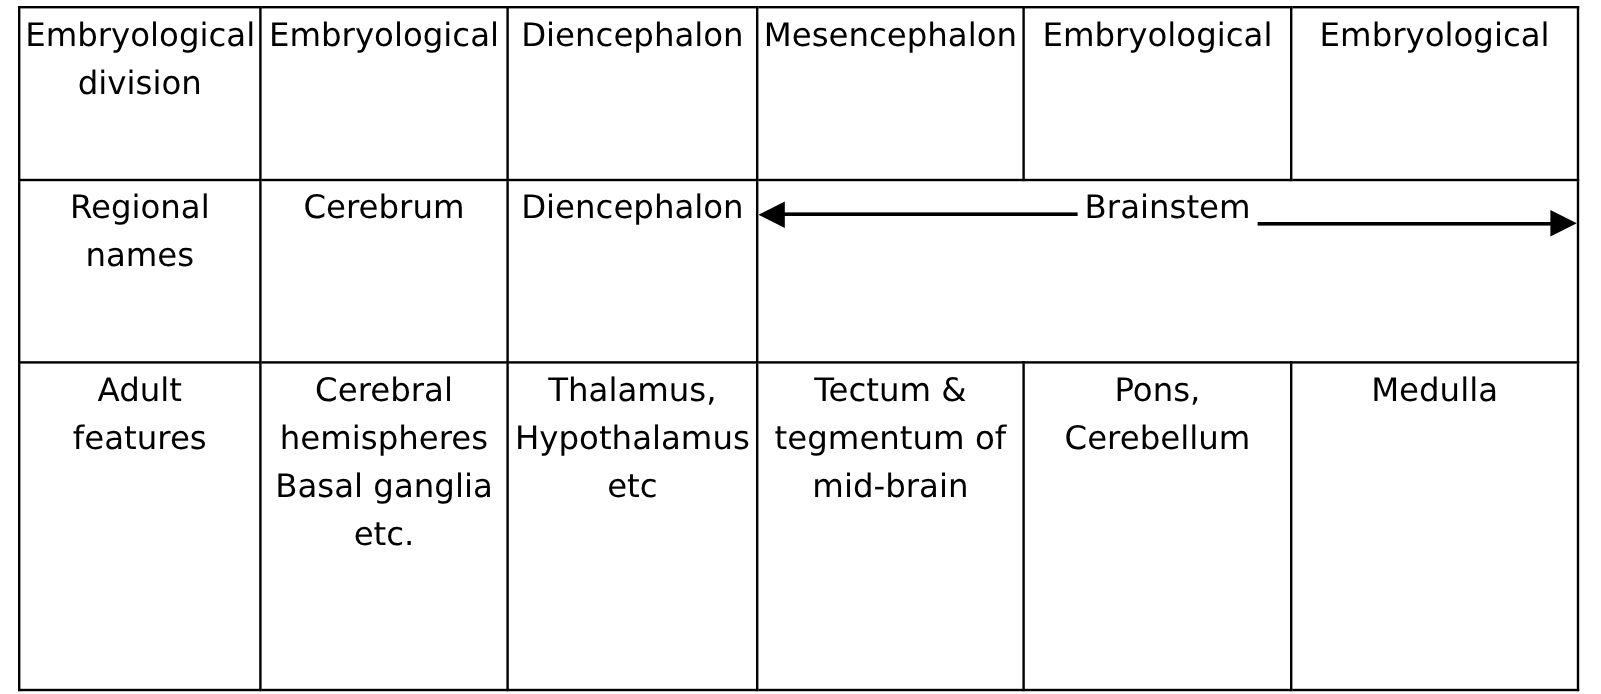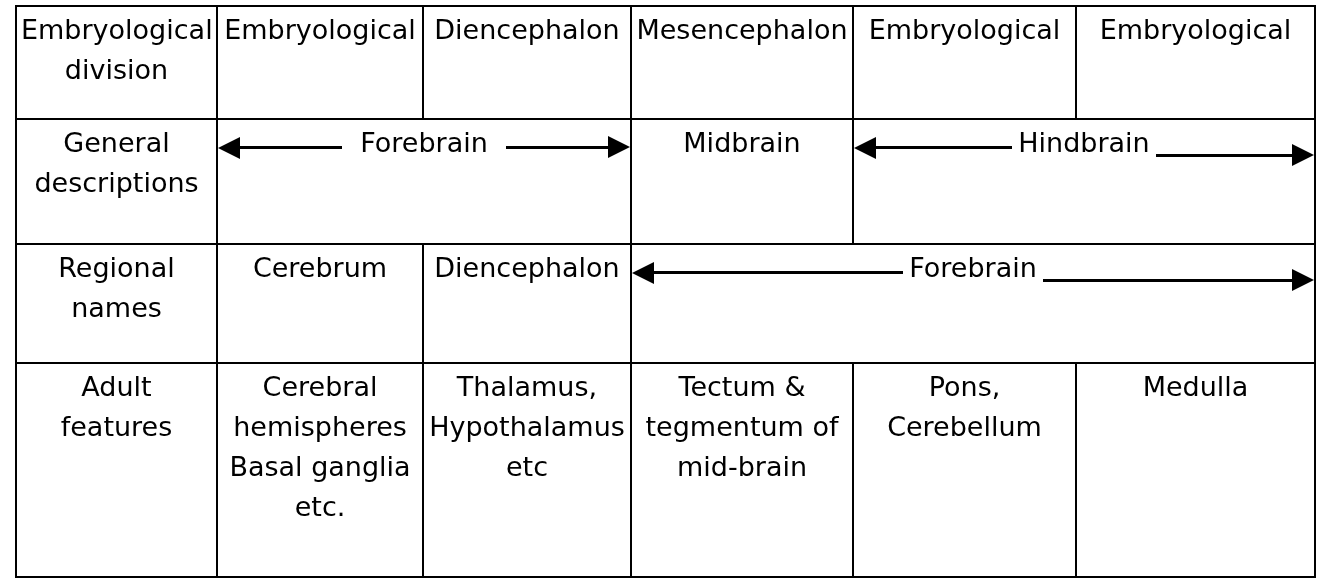--- a/index.html
+++ b/index.html
@@ -164,59 +164,36 @@
           <span class="cell-text">Mesencephalon</span>
         </td>
         <td>
           <span class="cell-text">Embryological</span>
         </td>
         <td>
           <span class="cell-text">Embryological</span>
         </td>
       </tr>
 
-      <tr class="row-general">
-        <td>
-          <span class="cell-text">General
-descriptions</span>
-        </td>
-        <td class="arrow-cell" colspan="2">
-          <span class="arrow-span level">
-            <span class="arrow-line-left"></span>
-            <span class="arrow-label">Forebrain</span>
-            <span class="arrow-line-right"></span>
-          </span>
-        </td>
-        <td>
-          <span class="cell-text">Midbrain</span>
-        </td>
-        <td class="arrow-cell" colspan="2">
-          <span class="arrow-span">
-            <span class="arrow-line-left"></span>
-            <span class="arrow-label">Hindbrain</span>
-            <span class="arrow-line-right"></span>
-          </span>
-        </td>
-      </tr>
 
       <tr class="row-regional">
         <td>
           <span class="cell-text">Regional
 names</span>
         </td>
         <td>
           <span class="cell-text">Cerebrum</span>
         </td>
         <td>
           <span class="cell-text">Diencephalon</span>
         </td>
         <td class="arrow-cell" colspan="3">
           <span class="arrow-span">
             <span class="arrow-line-left"></span>
-            <span class="arrow-label">Forebrain</span>
+            <span class="arrow-label">Brainstem</span>
             <span class="arrow-line-right"></span>
           </span>
         </td>
       </tr>
 
       <tr class="row-adult">
         <td>
           <span class="cell-text">Adult
 features</span>
         </td>

